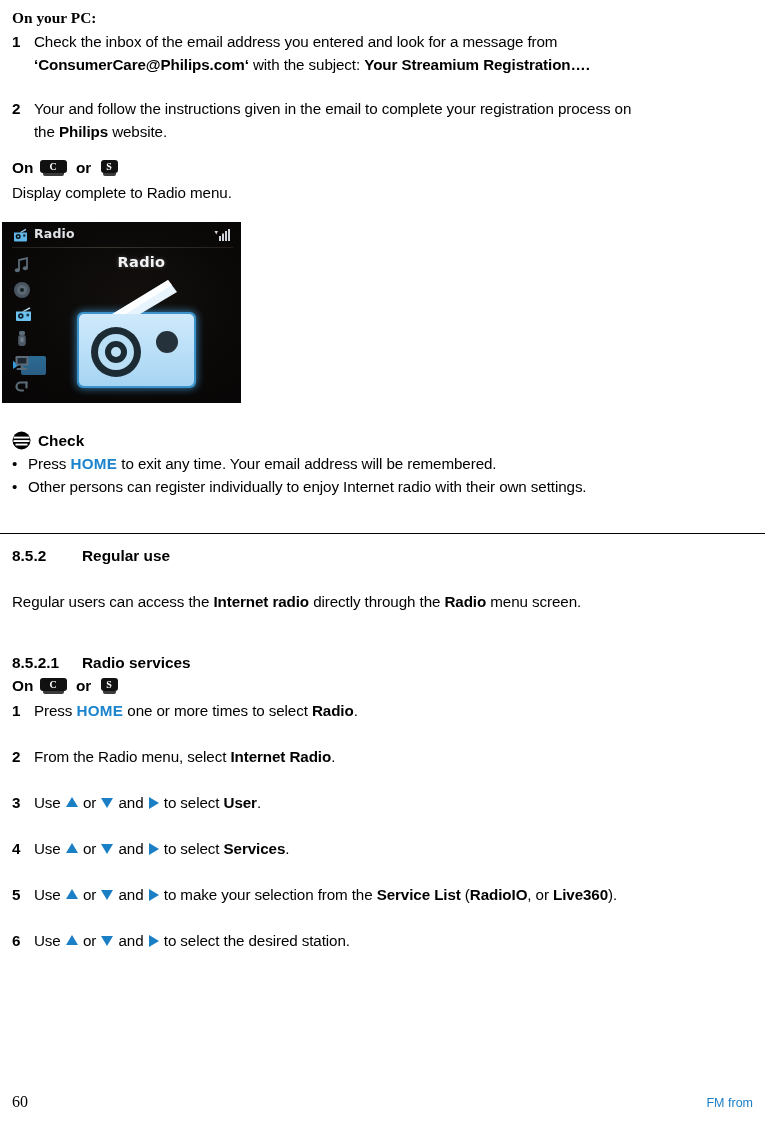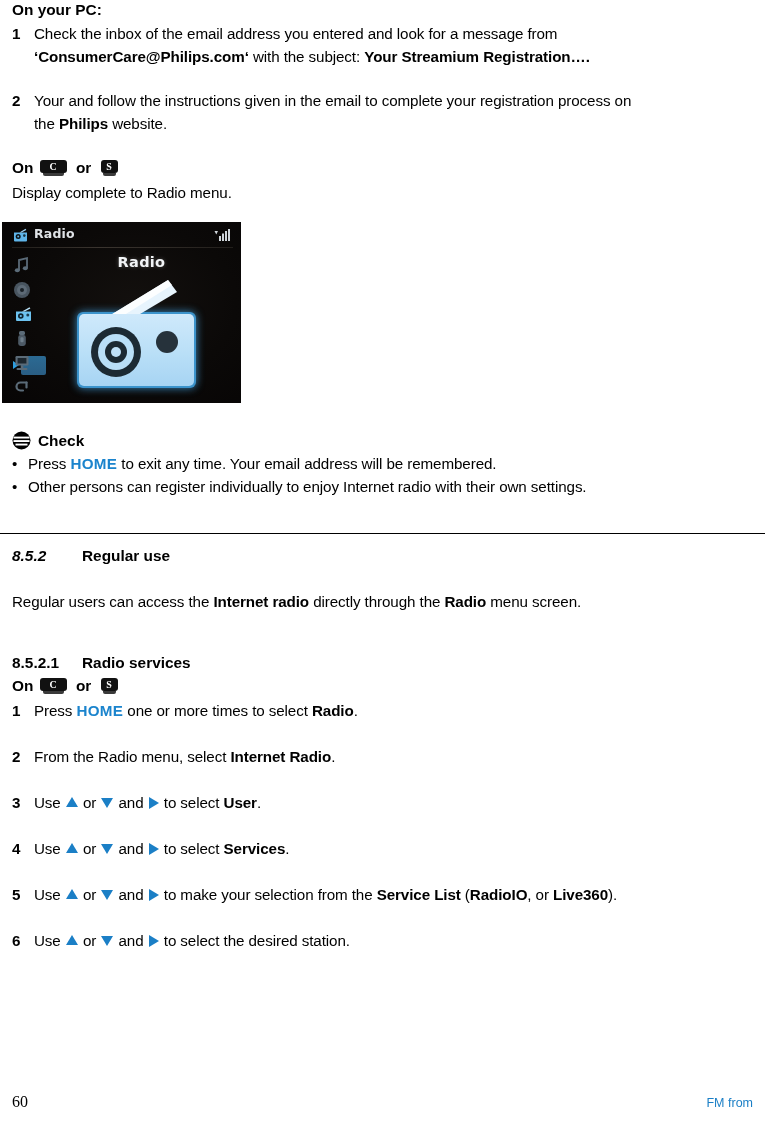--- a/index.html
+++ b/index.html
@@ -29,21 +29,22 @@
     line-height: 23px;
     letter-spacing: -0.1px;
   }
   .b { font-weight: bold; }
 
   .head-on-pc {
     font-size: 15.4px;
     font-weight: bold;
     line-height: 20px;
     margin: 0;
-    padding-top: 0px;
+    padding-top: 8px;
+    font-family: Liberation Serif, serif;
   }
 
   
   .steps { margin: 0; padding: 0; }
   .step {
     display: flex;
     align-items: flex-start;
     margin-bottom: 0px;
   }
   .step-num {
@@ -454,21 +455,21 @@
     <div class="note-line">
       <span class="note-bullet">•</span>
       <span>Other persons can register individually to enjoy Internet radio with their own settings.</span>
     </div>
   </div>
 
   <div class="hrule"></div>
 
   <div style="position:absolute;left:12px;top:547px;width:741px;">
     <div style="display:flex;font-size:15.4px;font-weight:bold;">
-      <span style="width:70px;flex:0 0 70px;font-style:italic;">8.5.2</span>
+      <span style="width:70px;flex:0 0 70px;">8.5.2</span>
       <span>Regular use</span>
     </div>
 
     <div class="t" style="margin-top:25px;">
       <span>Regular users can access the </span><span class="b">Internet radio</span><span> directly through the </span><span class="b">Radio</span><span> menu screen.</span>
     </div>
   </div>
 
   <div style="position:absolute;left:12px;top:653px;width:741px;">
     <div style="display:flex;font-size:15.4px;font-weight:bold;line-height:20px;">

